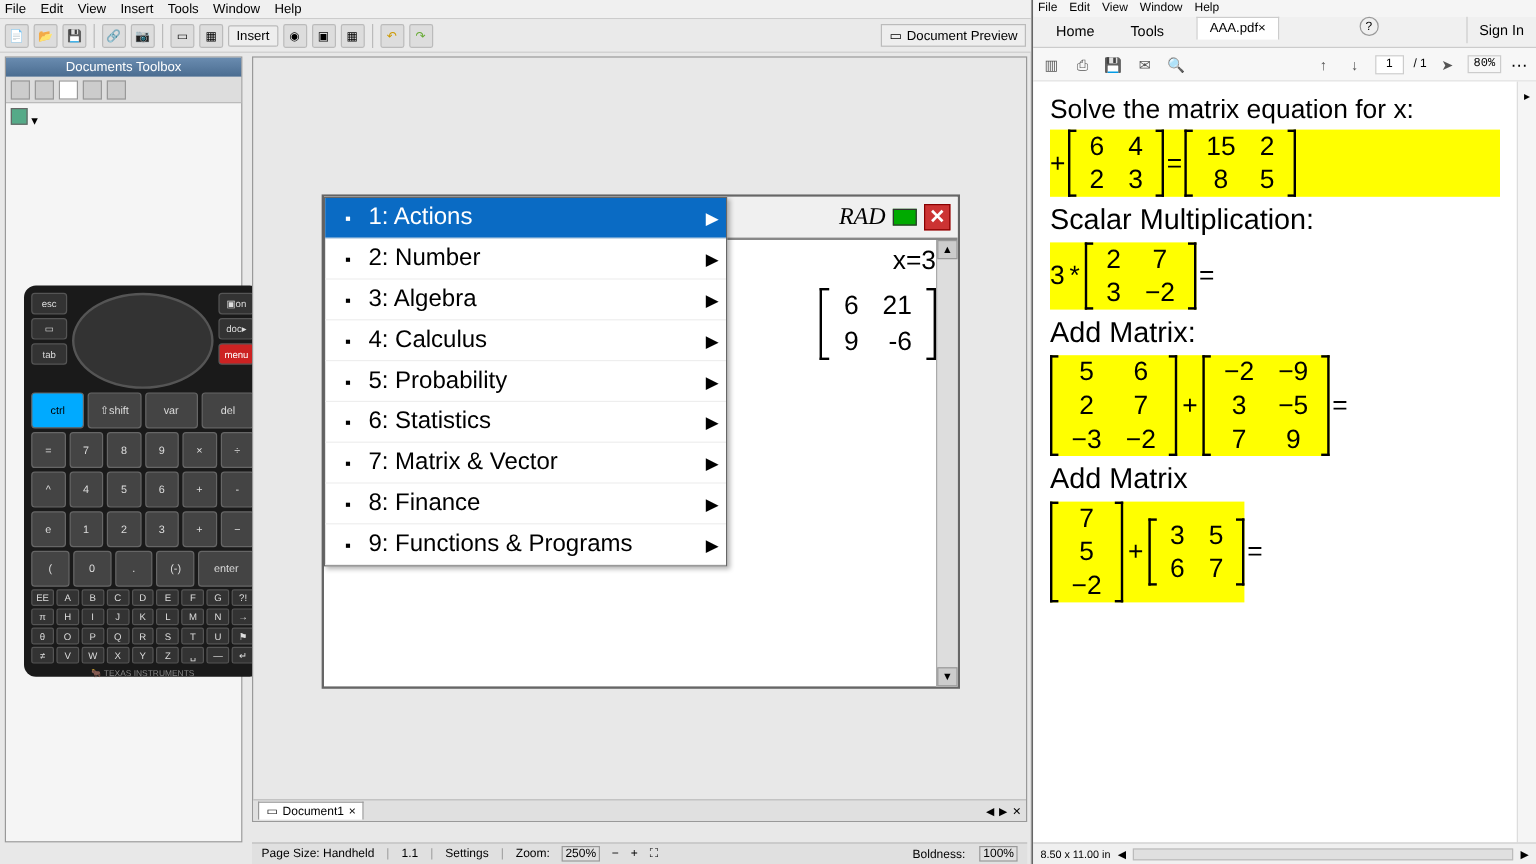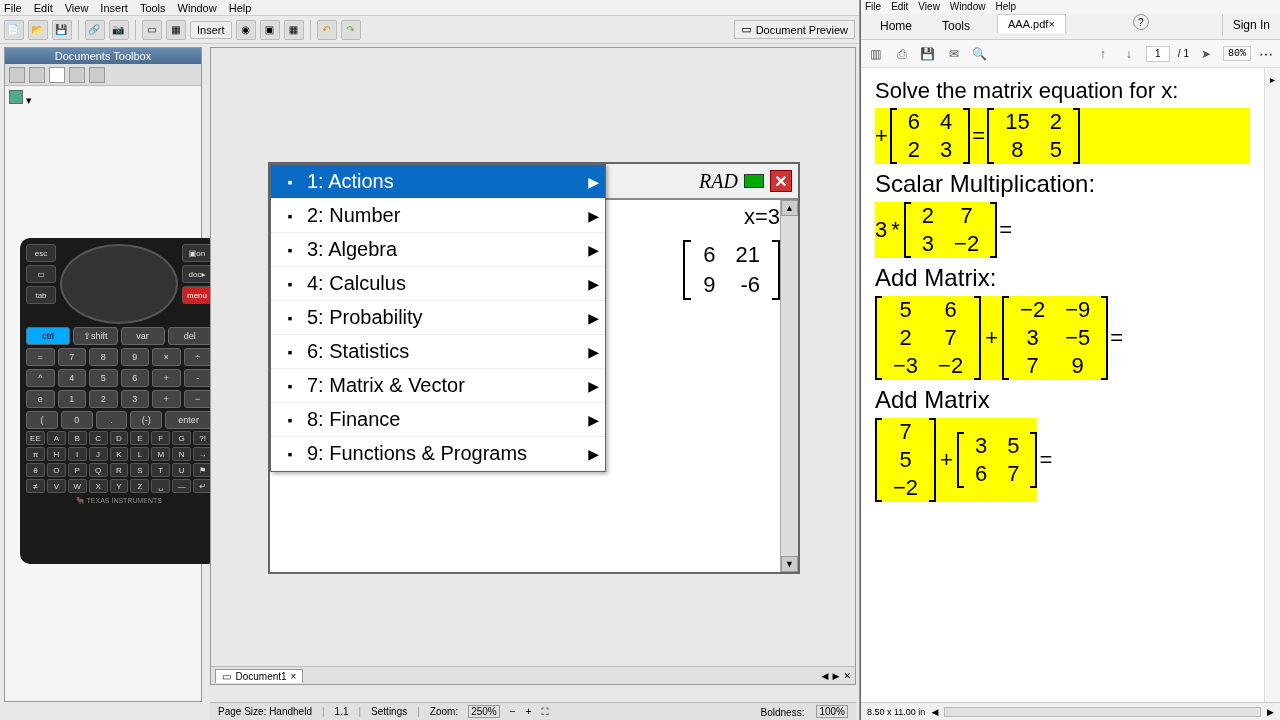--- a/index.html
+++ b/index.html
@@ -23,21 +23,21 @@
 .sidebar-body { padding: 4px; font-size: 11px; }
 .sidebar-item-small { display: inline-block; width: 14px; height: 14px; background: #5a8; border: 1px solid #666; }
 
 
 .calculator { position: absolute; left: 20px; top: 238px; width: 198px; height: 326px; background: #1a1a1a; border-radius: 10px; padding: 6px; color: #ddd; font-size: 9px; }
 .calc-top { display: grid; grid-template-columns: 30px 1fr 30px; gap: 4px; height: 80px; }
 .calc-dpad { background: #333; border-radius: 50%; border: 2px solid #555; position: relative; }
 .calc-side-btn { background: #333; border: 1px solid #555; border-radius: 3px; height: 18px; display: flex; align-items: center; justify-content: center; margin-bottom: 3px; font-size: 8px; }
 .calc-menu { background: #c22; color: #fff; }
 .calc-row { display: flex; gap: 3px; margin-top: 3px; }
-.calc-key { flex: 1; height: 18px; background: #444; border: 1px solid #666; border-radius: 3px; display: flex; align-items: center; justify-content: center; font-size: 9px; color: #ddd; }
+.calc-key { flex: 1; height: 30px; background: #444; border: 1px solid #666; border-radius: 3px; display: flex; align-items: center; justify-content: center; font-size: 9px; color: #ddd; }
 .calc-key.ctrl { background: #0af; color: #000; }
 .calc-key.enter { flex: 1.5; }
 .calc-alpha-row { display: flex; gap: 2px; margin-top: 2px; }
 .calc-alpha { flex: 1; height: 14px; background: #333; border: 1px solid #555; border-radius: 2px; display: flex; align-items: center; justify-content: center; font-size: 8px; }
 .calc-brand { text-align: center; font-size: 7px; margin-top: 4px; color: #888; }
 
 
 .canvas { position: absolute; left: 210px; top: 47px; width: 646px; height: 638px; background: #e8e8e8; border: 1px solid #999; }
 .canvas-tabbar { position: absolute; left: 0; bottom: 0; right: 0; height: 18px; background: #e0e0e0; border-top: 1px solid #bbb; display: flex; align-items: center; padding: 0 4px; font-size: 10px; }
 .doc-tab { background: #fff; border: 1px solid #999; border-bottom: none; padding: 1px 6px; display: flex; align-items: center; gap: 4px; }

